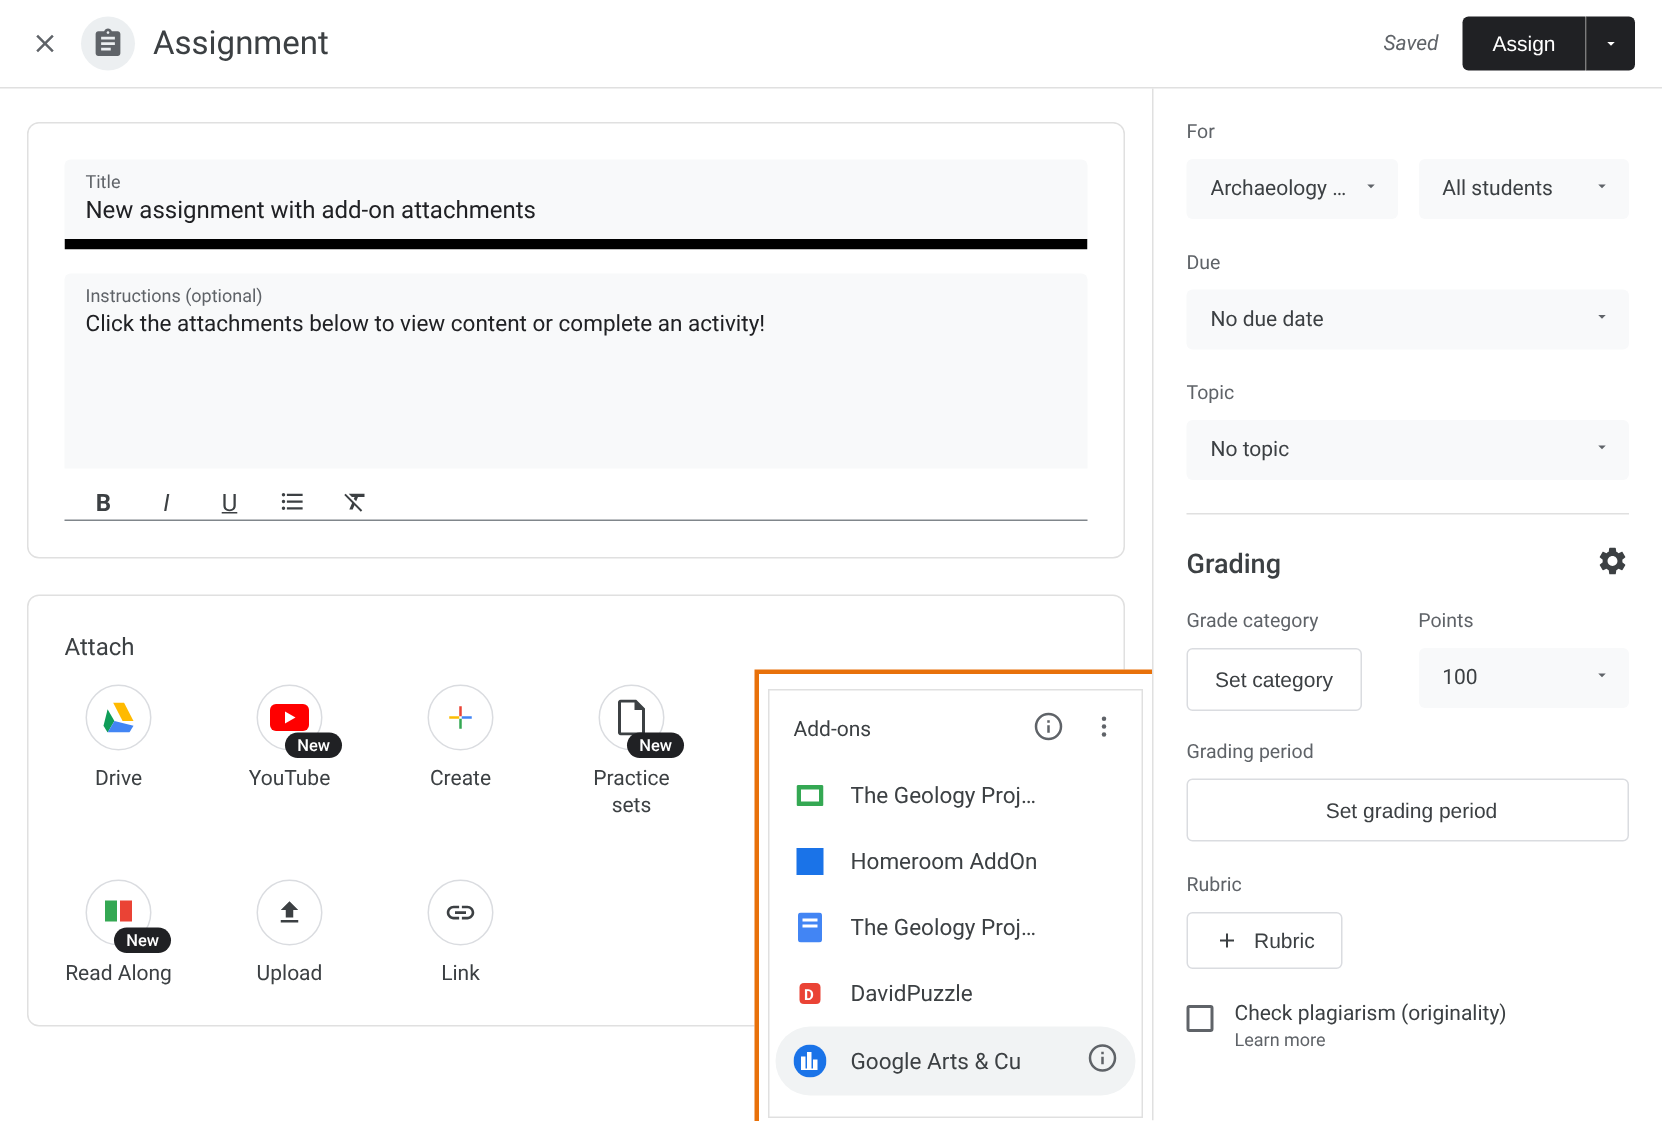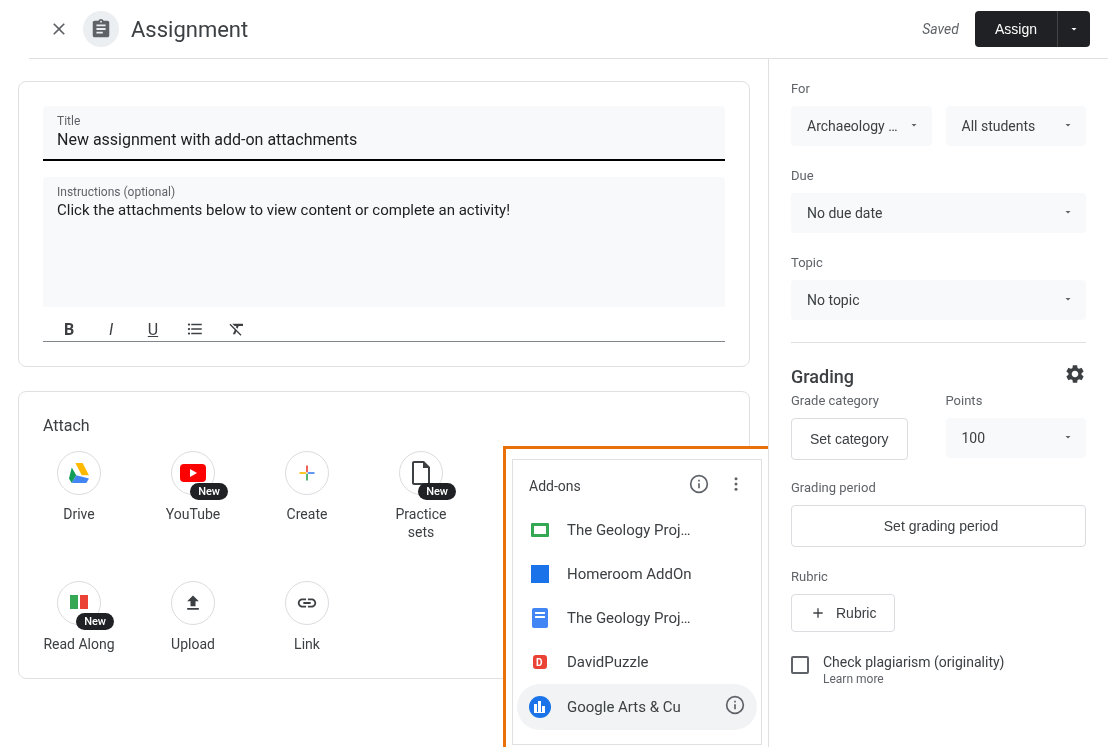--- a/index.html
+++ b/index.html
@@ -8,21 +8,20 @@
       background: #fff;
       color: #3c4043;
       overflow: hidden;
     }
     .header {
       display: flex;
       align-items: center;
       padding: 24px 18px;
       border-bottom: 1px solid #e0e0e0;
       height: 59px;
-      margin-left: 29px;
     }
     .close-x {
       width: 24px; height: 24px;
       display: flex; align-items: center; justify-content: center;
       cursor: pointer;
       margin-right: 12px;
       color: #5f6368;
     }
     .assignment-icon-circle {
       width: 36px; height: 36px;
@@ -87,21 +86,21 @@
     }
     .card {
       border: 1px solid #e0e0e0;
       border-radius: 8px;
       padding: 24px;
       margin-bottom: 24px;
       background: #fff;
     }
     .input-field {
       background: #f8f9fa;
-      border-bottom: 2px solid #000000;
+      border-bottom: 7px solid #000000;
       border-radius: 4px 4px 0 0;
       padding: 8px 14px 10px;
       margin-bottom: 16px;
     }
     .input-label {
       font-size: 12px;
       color: #5f6368;
     }
     .input-value {
       font-size: 16px;
@@ -248,21 +247,21 @@
       font-size: 14px;
       color: #3c4043;
       cursor: pointer;
     }
     .pill-select .caret { margin-left: auto; color: #5f6368; }
     .for-row { display: flex; gap: 14px; margin-bottom: 22px; }
     .for-row .pill-select { flex: 1; white-space: nowrap; overflow: hidden; }
     .section { margin-bottom: 22px; }
     .divider { border-top: 1px solid #e0e0e0; margin: 6px 0 20px; }
     .grading-header {
-      display: flex; align-items: center; margin-bottom: 4px; justify-content: flex-end;
+      display: flex; align-items: center; margin-bottom: 18px; justify-content: flex-end;
     }
     .grading-title { font-size: 18px; font-weight: 500; color: #3c4043; }
     .gear-icon { margin-left: auto; cursor: pointer; color: #3c4043; }
     .grade-row { display: flex; gap: 14px; margin-bottom: 20px; }
     .grade-col { flex: 1; }
     .outline-btn {
       border: 1px solid #dadce0;
       background: #fff;
       border-radius: 4px;
       padding: 12px 18px;

